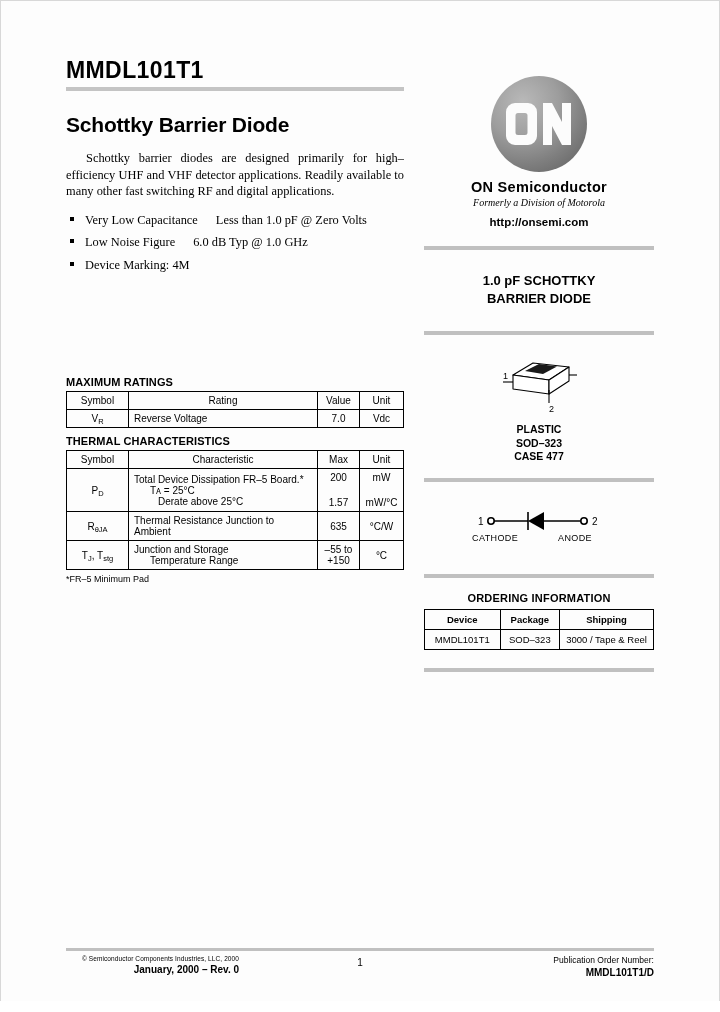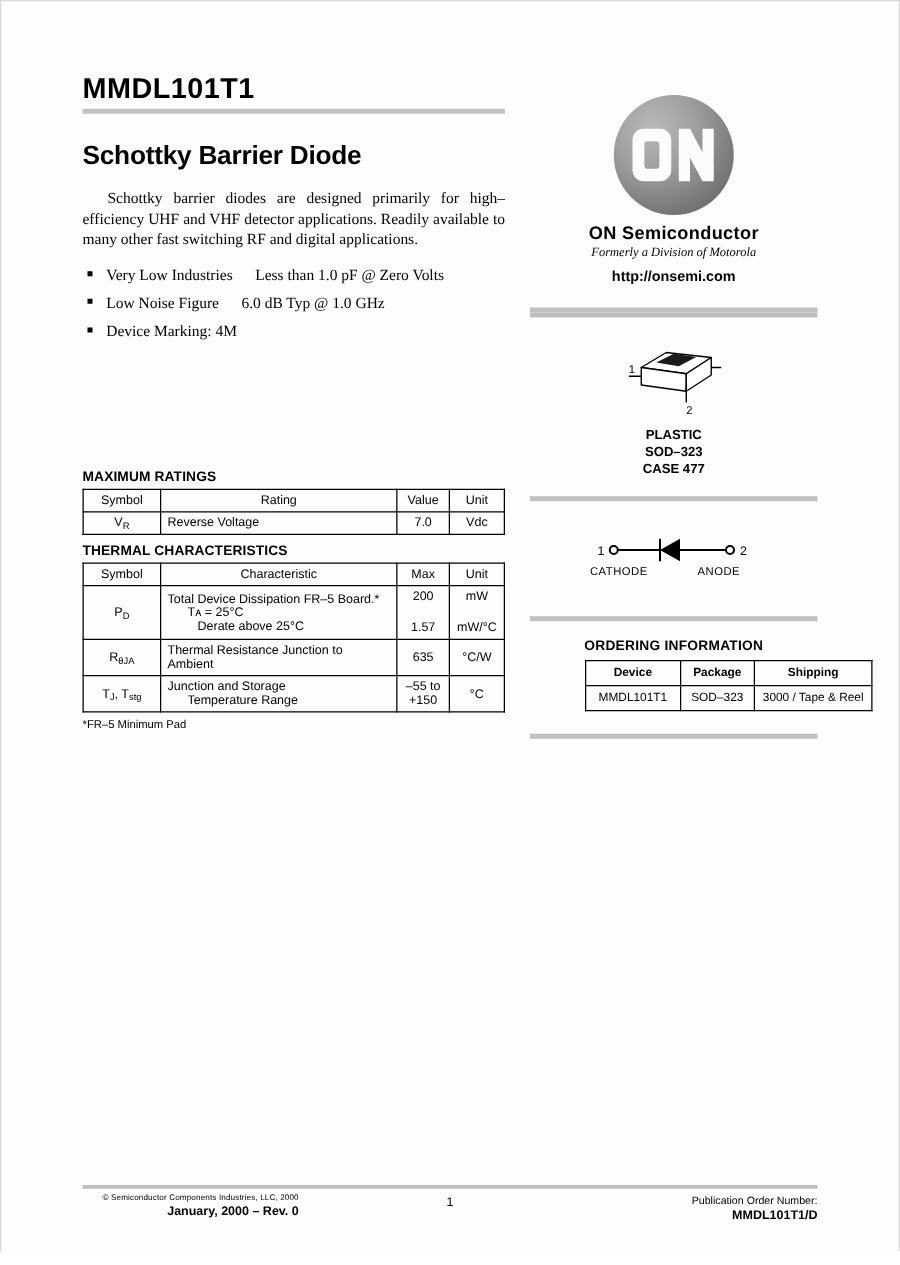--- a/index.html
+++ b/index.html
@@ -183,21 +183,20 @@
     font-size: 11px;
     font-weight: bold;
     margin-bottom: 5px;
     letter-spacing: 0.2px;
   }
   table.ot {
     border-collapse: collapse;
     width: 100%;
     font-size: 9.5px;
     table-layout: fixed;
-    margin-left: 44px;
   }
   table.ot th, table.ot td {
     border: 1px solid #000;
     padding: 4px 2px;
     text-align: center;
   }
   table.ot th { font-weight: bold; }
   table.ot td { font-weight: normal; }
 
   
@@ -245,21 +244,21 @@
     <div class="part-number">MMDL101T1</div>
     <div class="rule-gray"></div>
 
     <div class="product-title">Schottky Barrier Diode</div>
 
     <div class="description">Schottky barrier diodes are designed primarily for high–efficiency UHF and VHF detector applications. Readily available to many other fast switching RF and digital applications.</div>
 
     <ul class="features">
       <li>
         <span class="bullet"></span>
-        <span>Very Low Industries</span><span class="feat-gap"></span><span>Less than 1.0 pF @ Zero Volts</span>
+        <span>Very Low Capacitance</span><span class="feat-gap"></span><span>Less than 1.0 pF @ Zero Volts</span>
       </li>
       <li>
         <span class="bullet"></span>
         <span>Low Noise Figure</span><span class="feat-gap"></span><span>6.0 dB Typ @ 1.0 GHz</span>
       </li>
       <li>
         <span class="bullet"></span>
         <span>Device Marking: 4M</span>
       </li>
     </ul>
@@ -362,20 +361,24 @@
           </g>
         </svg>
       </div>
       <div class="brand">ON  Semiconductor</div>
       <div class="brand-sub">Formerly a Division of Motorola</div>
       <div class="brand-url">http://onsemi.com</div>
     </div>
 
     <div class="sep"></div>
 
+    <div class="prod-class">
+      <div>1.0 pF SCHOTTKY</div>
+      <div>BARRIER DIODE</div>
+    </div>
 
     <div class="sep"></div>
 
     <div class="pkg-block">
       <div class="pkg-art">
         <svg width="104" height="62" viewBox="0 0 104 62">
           <g stroke="#000" stroke-width="1.1" fill="none" stroke-linejoin="round">
 
             <path d="M26 22 L46 10 L82 14 L62 27 Z" fill="#ffffff"></path>
 

